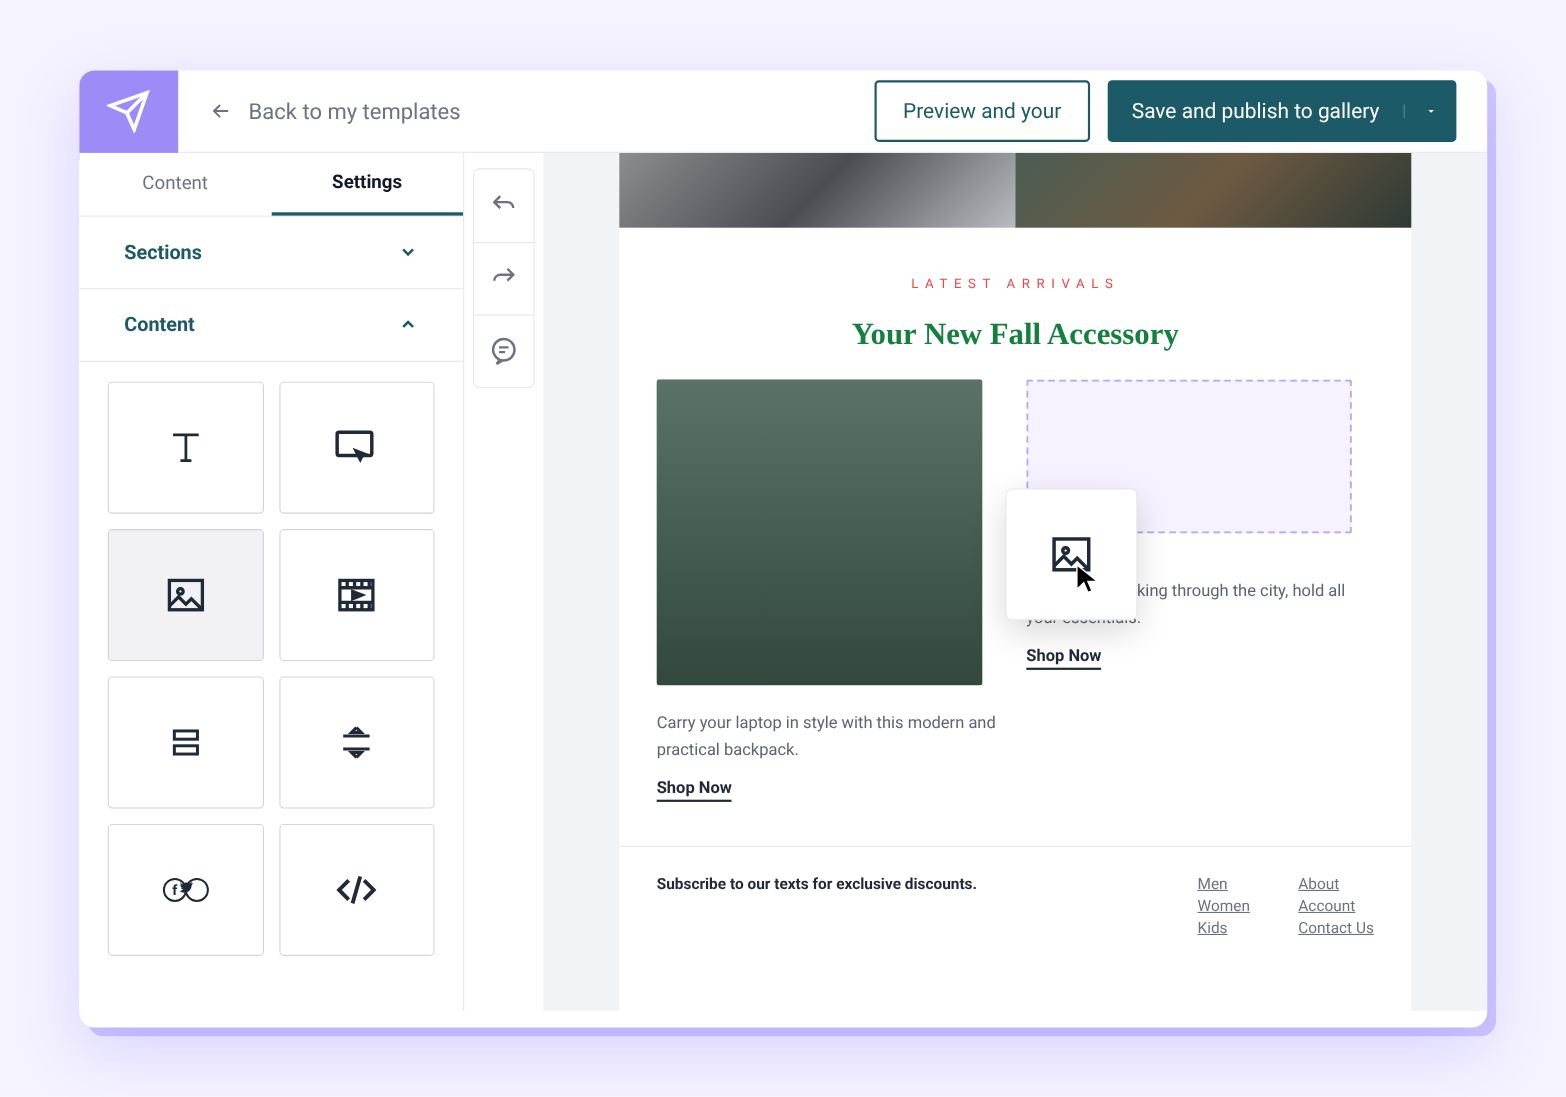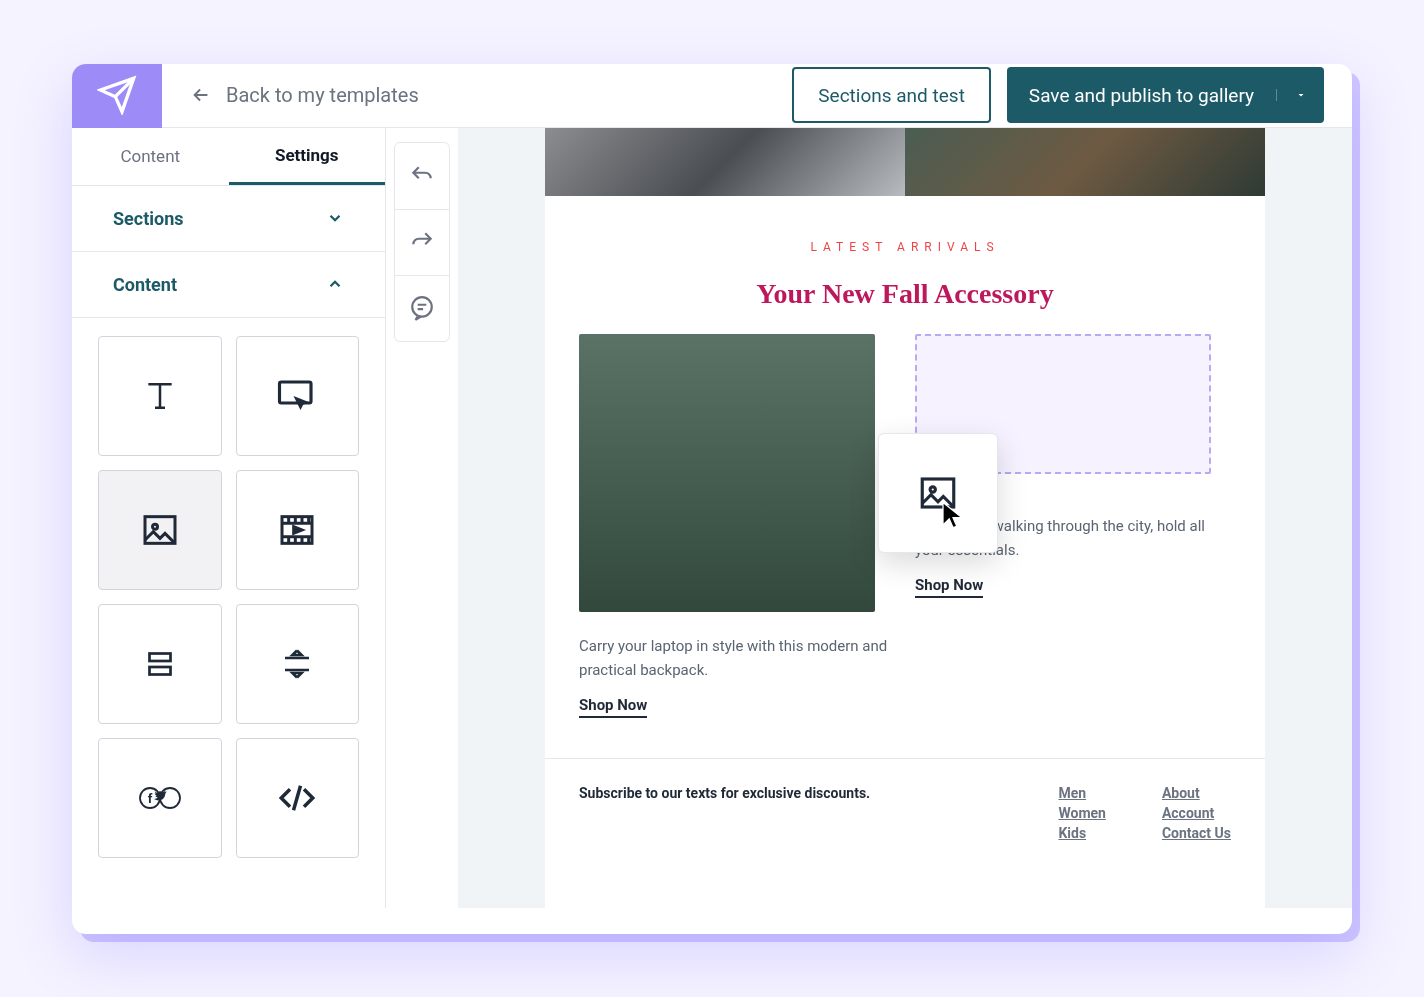--- a/index.html
+++ b/index.html
@@ -1,30 +1,30 @@
 <!DOCTYPE html>
 <html><head>
 <meta charset="utf-8">
 <style>
 * { margin: 0; padding: 0; box-sizing: border-box; }
 body { font-family: -apple-system, BlinkMacSystemFont, 'Segoe UI', Roboto, sans-serif; background: #f5f3ff; display: flex; justify-content: center; align-items: center; min-height: 100vh; padding: 10px; }
 .app-frame { width: 1280px; height: 870px; background: #fff; border-radius: 14px; overflow: hidden; box-shadow: 0 20px 60px rgba(100,80,255,0.2), 8px 8px 0 rgba(140,120,255,0.35); position: relative; }
 
-.topbar { display: flex; align-items: center; height: 64px; border-bottom: 1px solid #e5e7eb; }
+.topbar { display: flex; align-items: center; height: 75px; border-bottom: 1px solid #e5e7eb; }
 .logo-block { width: 90px; height: 90px; background: #9d8cf8; display: flex; align-items: center; justify-content: center; }
 .back-area { display: flex; align-items: center; gap: 14px; padding: 0 28px; flex: 1; color: #6b7280; font-size: 20px; cursor: pointer; }
 .topbar-actions { display: flex; align-items: center; gap: 16px; padding-right: 28px; }
 .btn { height: 56px; padding: 0 24px; border-radius: 4px; font-size: 19px; display: flex; align-items: center; justify-content: center; cursor: pointer; }
 .btn-outline { border: 2px solid #1b5a66; color: #1b5a66; background: #fff; }
 .btn-solid { background: #1b5a66; color: #fff; border: none; display: flex; }
 .btn-solid-main { padding: 0 22px; display: flex; align-items: center; }
 .btn-caret { width: 48px; border-left: 1px solid rgba(255,255,255,0.3); display: flex; align-items: center; justify-content: center; }
 
 .body-row { display: flex; height: calc(100% - 90px); }
-.sidebar { width: 314px; border-right: 1px solid #e5e7eb; background: #fff; display: flex; flex-direction: column; overflow: hidden; }
+.sidebar { width: 350px; border-right: 1px solid #e5e7eb; background: #fff; display: flex; flex-direction: column; overflow: hidden; }
 .tabs-row { display: flex; height: 58px; border-bottom: 1px solid #e5e7eb; }
 .tab { flex: 1; display: flex; align-items: center; justify-content: center; font-size: 17px; color: #6b7280; cursor: pointer; }
 .tab.active { color: #111827; font-weight: 700; border-bottom: 3px solid #1b5a66; justify-content: center; }
 .section-header { display: flex; align-items: center; justify-content: space-between; padding: 22px 41px; font-size: 18px; color: #1b5a66; font-weight: 700; border-bottom: 1px solid #e5e7eb; cursor: pointer; }
 .block-grid { display: grid; grid-template-columns: repeat(2, 1fr); gap: 14px; padding: 18px 26px; }
 .block-tile { height: 120px; border: 1px solid #d1d5db; border-radius: 4px; display: flex; align-items: center; justify-content: center; cursor: grab; background: #fff; }
 .block-tile.selected { background: #f2f2f4; }
 
 .tools-col { width: 72px; padding: 14px 8px; }
 .tools-box { border: 1px solid #e5e7eb; border-radius: 6px; background: #fff; }
@@ -32,34 +32,34 @@
 .tool-btn + .tool-btn { border-top: 1px solid #e5e7eb; }
 
 .canvas { flex: 1; background: #f0f4f7; overflow: hidden; position: relative; padding: 0 40px; }
 .email-body { background: #fff; margin: 0 auto; width: 720px; min-height: 100%; position: relative; }
 .hero-imgs { display: flex; height: 68px; }
 .hero-imgs > div { flex: 1; }
 .hero-left { background: linear-gradient(135deg,#8b8d90,#4a4d52,#b8bcc0); }
 .hero-right { background: linear-gradient(135deg,#4a5d52,#6e5a42,#2d3a34); }
 .arrivals { text-align: center; padding: 44px 0 24px; }
 .eyebrow { letter-spacing: 6px; font-size: 12px; color: #ef4444; margin-bottom: 24px; }
-.headline { font-size: 28px; font-weight: 800; font-family: Georgia, serif; color: #be185d; }
+.headline { font-size: 28px; font-weight: 800; font-family: Georgia, serif; color: #15803d; }
 .two-col { display: flex; gap: 20px; padding: 0 34px 40px; }
 .col { flex: 1; }
 .product-img { width: 296px; height: 278px; background: #3e5a4c; border-radius: 2px; position: relative; overflow: hidden; }
 .product-img::before { content:''; position:absolute; inset:0; background: linear-gradient(180deg, rgba(255,255,255,0.15), rgba(0,0,0,0.2)); }
 .product-desc { font-size: 15px; color: #5a6472; line-height: 1.6; margin-top: 22px; }
 .shop-link { display: inline-block; margin-top: 14px; font-weight: 700; color: #1f2937; border-bottom: 2px solid #1f2937; padding-bottom: 2px; font-size: 15px; cursor: pointer; }
 .dropzone { width: 296px; height: 140px; border: 2px dashed #b8a9f0; background: #f6f2ff; border-radius: 2px; }
 .drag-card { position: absolute; top: 305px; left: 420px; background: #fff; border: 1px solid #e5e7eb; border-radius: 6px; box-shadow: 0 10px 30px rgba(0,0,0,0.15); width: 120px; height: 120px; display:flex; align-items:center; justify-content:center; z-index: 10; }
 .cursor-arrow { position: absolute; top: 370px; left: 480px; z-index: 11; }
 
 .footer-block { border-top: 1px solid #e5e7eb; padding: 26px 34px; display: flex; gap: 40px; font-size: 14px; justify-content: space-between; }
 .footer-cta { font-weight: 700; color: #1f2937; flex: 1.4; }
-.footer-links { display: flex; gap: 56px; font-weight: bold; }
+.footer-links { display: flex; gap: 44px; }
 .footer-col a { display: block; color: #6b7280; text-decoration: underline; margin-bottom: 4px; cursor: pointer; font-size: 14px; }
 
 svg { display: block; }
 </style>
 </head>
 <body>
 
 <div class="app-frame">
 
   <div class="topbar">
@@ -71,21 +71,21 @@
     </div>
     <div class="back-area">
       <svg width="22" height="22" viewBox="0 0 24 24" fill="none" stroke="#6b7280" stroke-width="2">
           <path d="M19 12H5"></path>
           <path d="M11 18L5 12L11 6"></path>
         </svg>
       <span>Back to my templates</span>
     </div>
     <div class="topbar-actions">
       <div class="btn btn-outline">
-        <span>Sections and test</span>
+        <span>Preview and your</span>
       </div>
       <div class="btn btn-solid" style="padding:0">
         <div class="btn-solid-main">
           <span>Save and publish to gallery</span>
         </div>
         <div class="btn-caret">
           <svg width="12" height="12" viewBox="0 0 24 24" fill="#fff">
               <path d="M7 10l5 5 5-5z"></path>
             </svg>
         </div>

